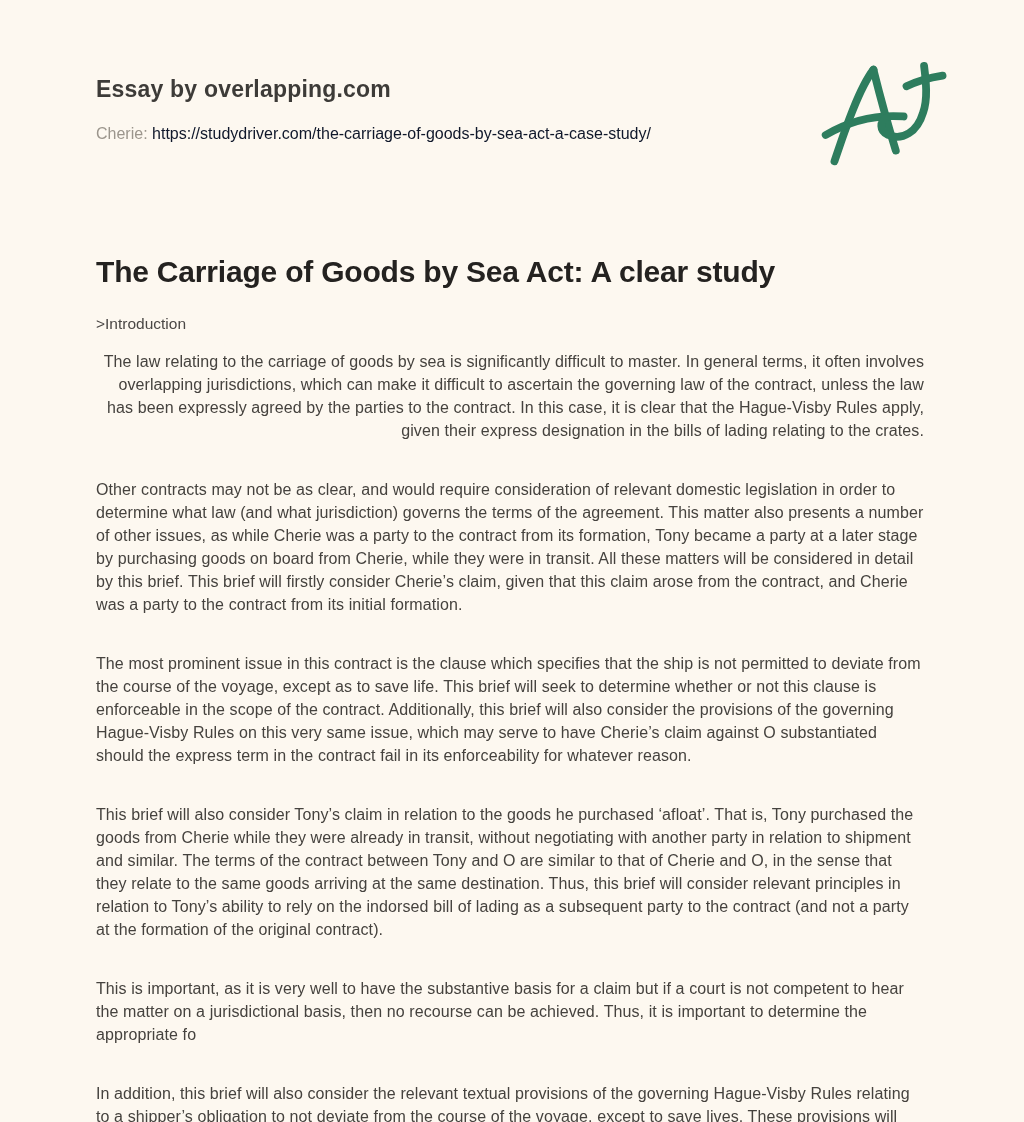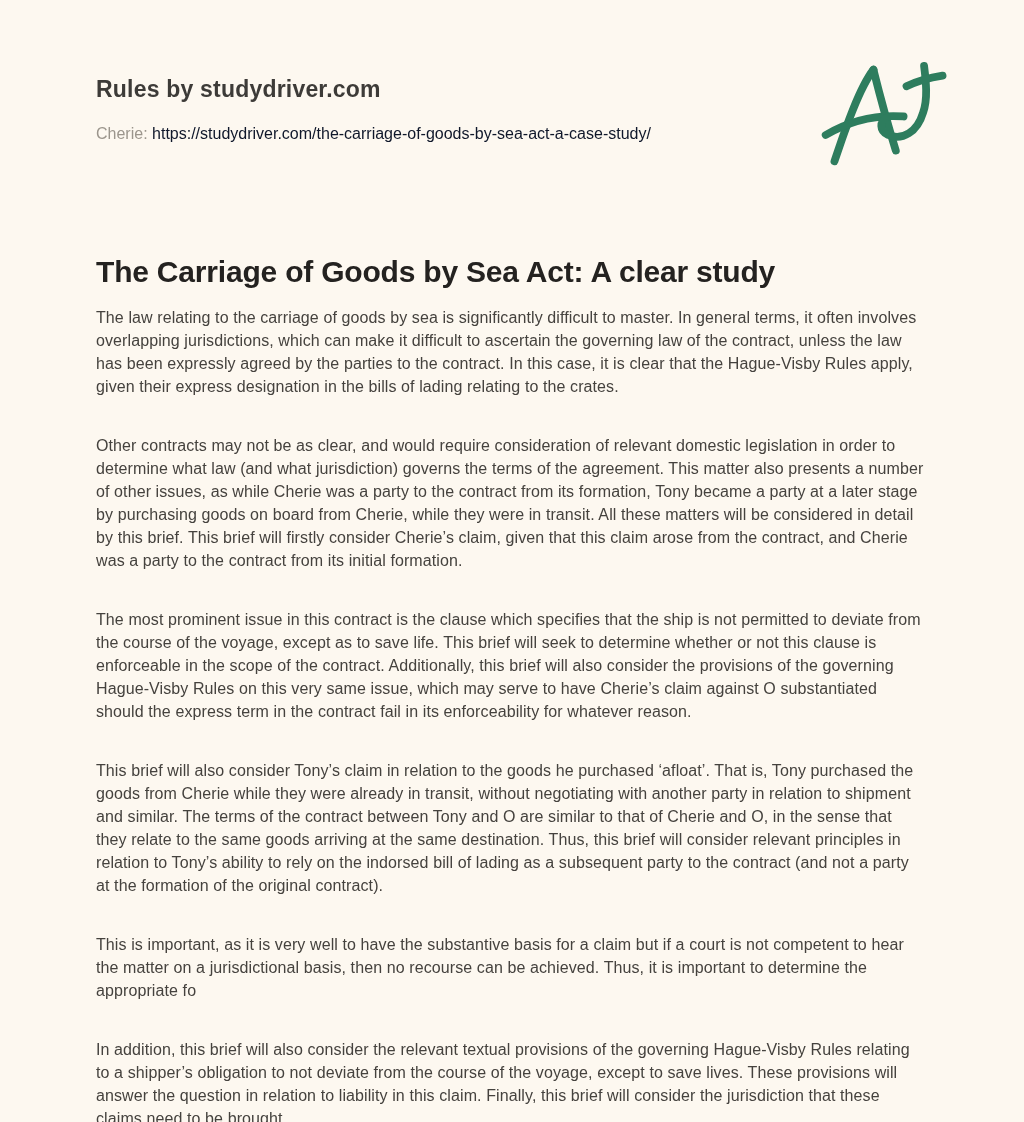--- a/index.html
+++ b/index.html
@@ -57,48 +57,50 @@
   .body-text p {
     margin-top: 36px;
     font-size: 16px;
     line-height: 23px;
     letter-spacing: 0.1px;
     color: #45423e;
     width: 828px;
   }
   .body-text p:first-child {
     margin-top: 17px;
+    text-align: right;
   }
 </style>
 </head>
 <body>
 
 <div class="page">
 
   <svg class="logo" viewBox="0 0 140 115" fill="none" stroke="#2e7d5e" stroke-width="8" stroke-linecap="round">
 
     <path d="M 14,104 C 26,68 40,28 54,10"></path>
     <path d="M 54,10 C 60,34 68,64 77,93"></path>
     <path d="M 5,77 C 32,61 58,56 85,58"></path>
 
     <path d="M 106,6 C 108,22 110,40 105,54 C 99,74 84,83 69,77 C 60,73 60,63 68,59"></path>
     <path d="M 88,27 C 100,21 112,18 125,16"></path>
   </svg>
 
   <div class="content">
 
-    <div class="byline">Rules by studydriver.com</div>
+    <div class="byline">Essay by overlapping.com</div>
 
     <div class="source-line">
       <span>Cherie: </span>
       <a class="source-link" href="#">https://studydriver.com/the-carriage-of-goods-by-sea-act-a-case-study/</a>
     </div>
 
     <h1 class="title">The Carriage of Goods by Sea Act: A clear study</h1>
 
+    <div class="section-heading">&gt;Introduction</div>
 
     <div class="body-text">
       <p>The law relating to the carriage of goods by sea is significantly difficult to master. In general terms, it often involves overlapping jurisdictions, which can make it difficult to ascertain the governing law of the contract, unless the law has been expressly agreed by the parties to the contract. In this case, it is clear that the Hague-Visby Rules apply, given their express designation in the bills of lading relating to the crates.</p>
       <p>Other contracts may not be as clear, and would require consideration of relevant domestic legislation in order to determine what law (and what jurisdiction) governs the terms of the agreement. This matter also presents a number of other issues, as while Cherie was a party to the contract from its formation, Tony became a party at a later stage by purchasing goods on board from Cherie, while they were in transit. All these matters will be considered in detail by this brief. This brief will firstly consider Cherie’s claim, given that this claim arose from the contract, and Cherie was a party to the contract from its initial formation.</p>
       <p>The most prominent issue in this contract is the clause which specifies that the ship is not permitted to deviate from the course of the voyage, except as to save life. This brief will seek to determine whether or not this clause is enforceable in the scope of the contract. Additionally, this brief will also consider the provisions of the governing Hague-Visby Rules on this very same issue, which may serve to have Cherie’s claim against O substantiated should the express term in the contract fail in its enforceability for whatever reason.</p>
       <p>This brief will also consider Tony’s claim in relation to the goods he purchased ‘afloat’. That is, Tony purchased the goods from Cherie while they were already in transit, without negotiating with another party in relation to shipment and similar. The terms of the contract between Tony and O are similar to that of Cherie and O, in the sense that they relate to the same goods arriving at the same destination. Thus, this brief will consider relevant principles in relation to Tony’s ability to rely on the indorsed bill of lading as a subsequent party to the contract (and not a party at the formation of the original contract).</p>
       <p>This is important, as it is very well to have the substantive basis for a claim but if a court is not competent to hear the matter on a jurisdictional basis, then no recourse can be achieved. Thus, it is important to determine the appropriate fo</p>
       <p>In addition, this brief will also consider the relevant textual provisions of the governing Hague-Visby Rules relating to a shipper’s obligation to not deviate from the course of the voyage, except to save lives. These provisions will answer the question in relation to liability in this claim. Finally, this brief will consider the jurisdiction that these claims need to be brought.</p>
     </div>
 

